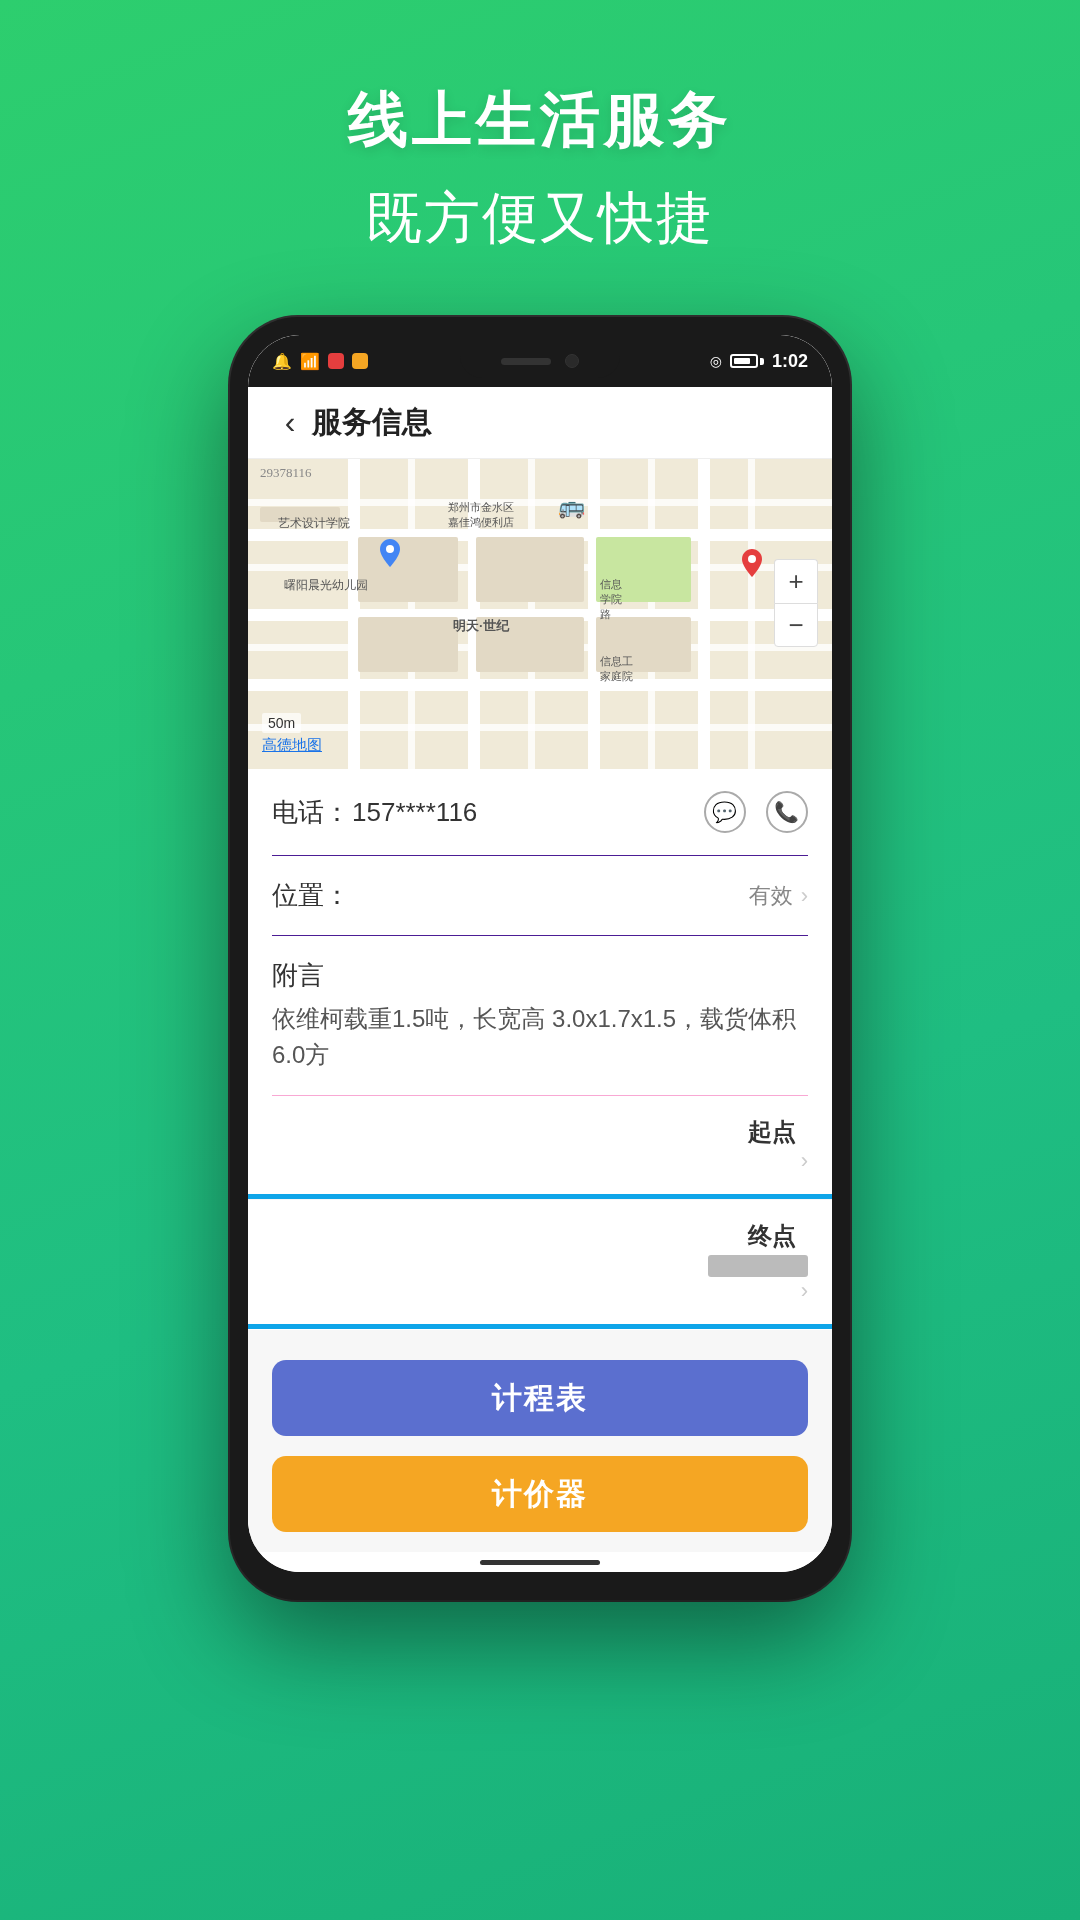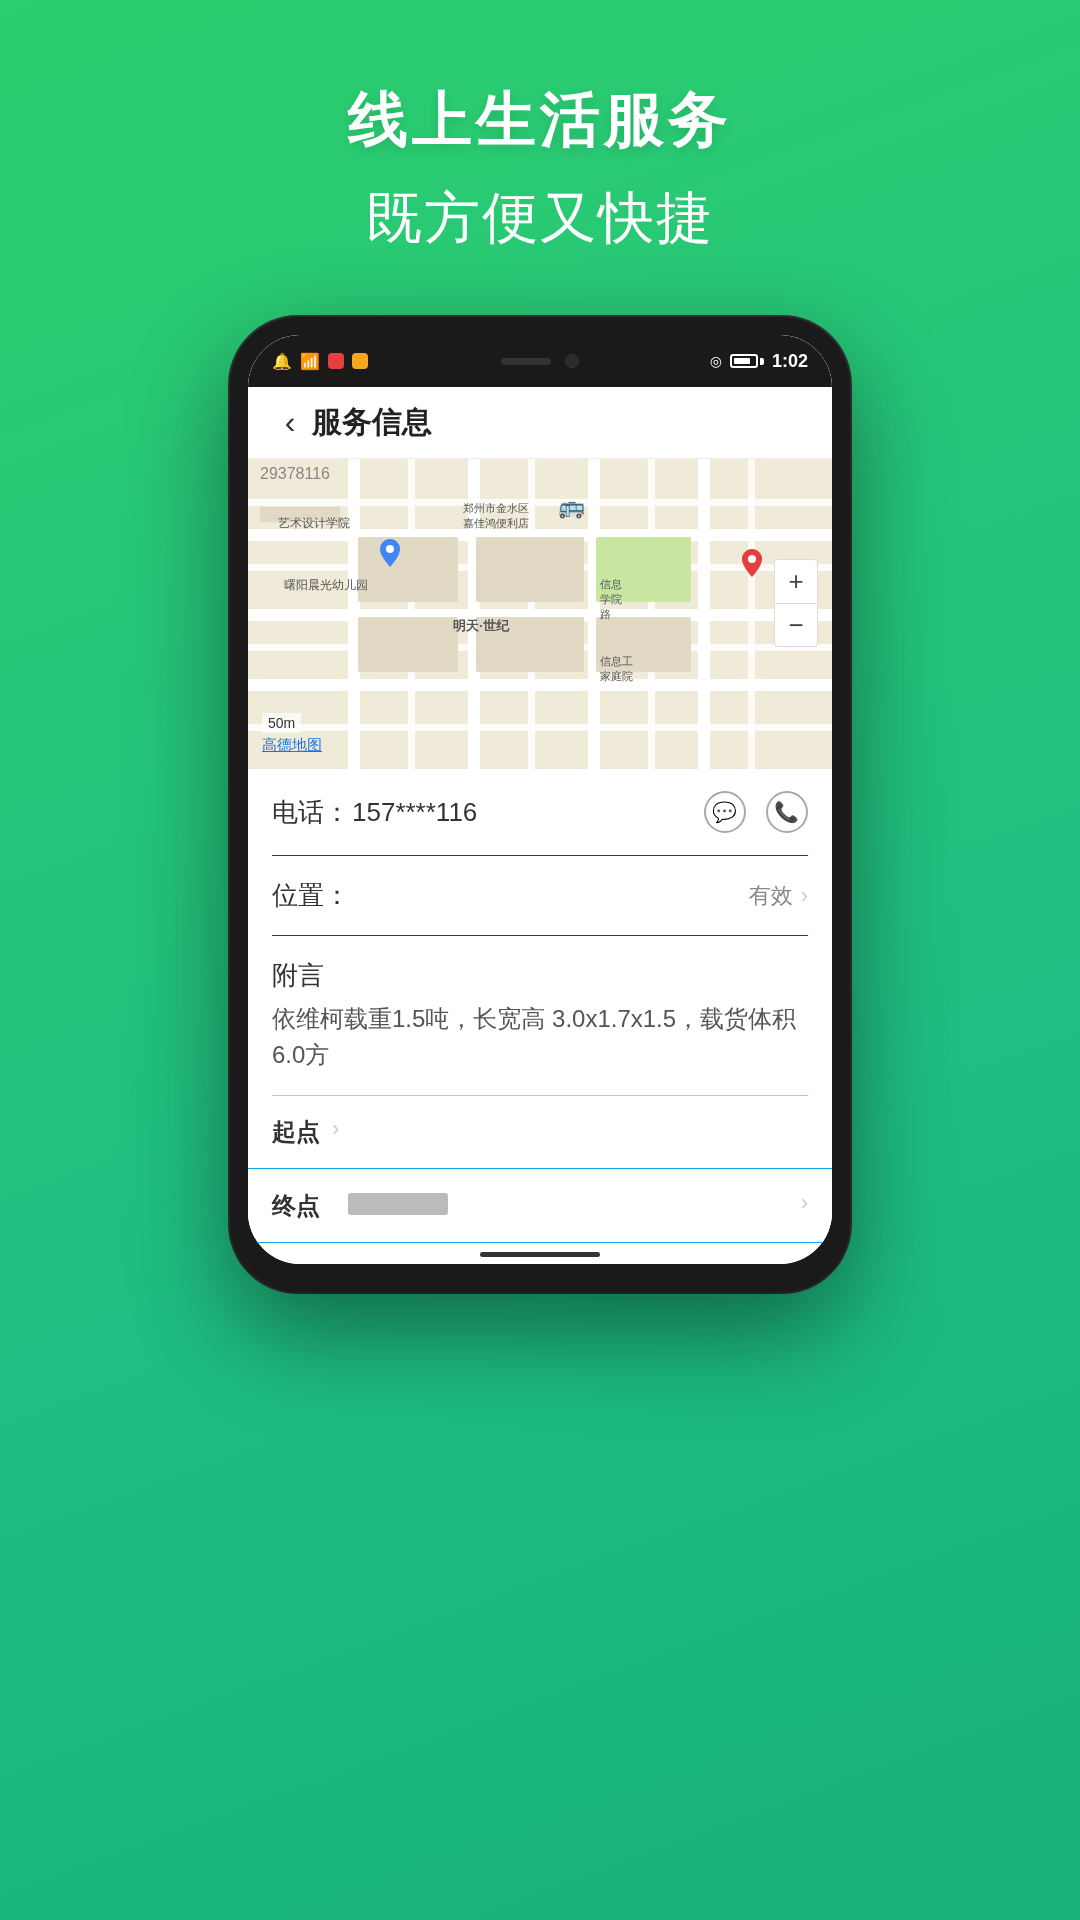--- a/index.html
+++ b/index.html
@@ -346,24 +346,25 @@
       line-height: 1.5;
     }
     
     .loc-section {
       background: #f7f7f7;
       padding: 0;
     }
     .loc-row {
       background: #fff;
       display: flex;
-      align-items: flex-start;
+      align-items: flex-end;
       padding: 20px 24px;
-      border-bottom: 1px solid #0ea5e9;
+      border-bottom: 5px solid #0ea5e9;
       margin-bottom: 1px;
+      flex-direction: column;
     }
     .loc-type {
       font-size: 24px;
       color: #333;
       font-weight: 600;
       min-width: 60px;
     }
     .loc-detail {
       flex: 1;
       margin-left: 16px;
@@ -510,23 +511,23 @@
             <div class="road-v2" style="left:500px;"></div>
 
             <div class="block" style="left:110px;top:78px;width:100px;height:65px;"></div>
             <div class="block" style="left:228px;top:78px;width:108px;height:65px;"></div>
             <div class="block" style="left:110px;top:158px;width:100px;height:55px;"></div>
             <div class="block" style="left:228px;top:158px;width:108px;height:55px;"></div>
             <div class="block-green" style="left:348px;top:78px;width:95px;height:65px;"></div>
             <div class="block" style="left:348px;top:158px;width:95px;height:55px;"></div>
             <div class="block" style="left:12px;top:48px;width:80px;height:15px;"></div>
 
-            <div class="map-label" style="left:12px;top:6px;font-size:16px;color:#888;">29378116</div>
+            <div class="map-label" style="left:12px;top:6px;font-size:13px;color:#888;font-family:Liberation Serif, serif;">29378116</div>
             <div class="map-label" style="left:30px;top:56px;font-size:12px;">艺术设计学院</div>
-            <div class="map-label" style="left:215px;top:42px;font-size:11px;line-height:1.4;">郑州市金水区<br>嘉佳鸿便利店</div>
+            <div class="map-label" style="left:200px;top:42px;font-size:11px;line-height:1.4;font-family:Liberation Mono, monospace;">郑州市金水区<br>嘉佳鸿便利店</div>
             <div class="map-label" style="left:36px;top:118px;font-size:12px;">曙阳晨光幼儿园</div>
             <div class="map-label" style="left:205px;top:158px;font-size:13px;font-weight:600;">明天·世纪</div>
             <div class="map-label" style="left:352px;top:118px;font-size:11px;">信息<br>学院<br>路</div>
             <div class="map-label" style="left:352px;top:195px;font-size:11px;">信息工<br>家庭院</div>
 
             <div class="marker-blue">
               <svg viewBox="0 0 28 36" fill="none" xmlns="http://www.w3.org/2000/svg">
                 <path d="M14 0C8.48 0 4 4.48 4 10c0 7.5 10 18 10 18s10-10.5 10-18c0-5.52-4.48-10-10-10z" fill="#4285F4"></path>
                 <circle cx="14" cy="10" r="4" fill="white"></circle>
               </svg>
@@ -592,20 +593,24 @@
             <div class="loc-type">终点</div>
             <div class="loc-detail">
               <div class="loc-name">
                 <span class="blurred2"></span>
               </div>
             </div>
             <span class="loc-chevron">›</span>
           </div>
         </div>
 
+        <div class="btn-section">
+          <button class="btn-blue">计程表</button>
+          <button class="btn-orange">计价器</button>
+        </div>
 
         <div class="bottom-bar">
           <div class="bottom-indicator"></div>
         </div>
 
       </div>
     </div>
   </div>
 </div>
 

